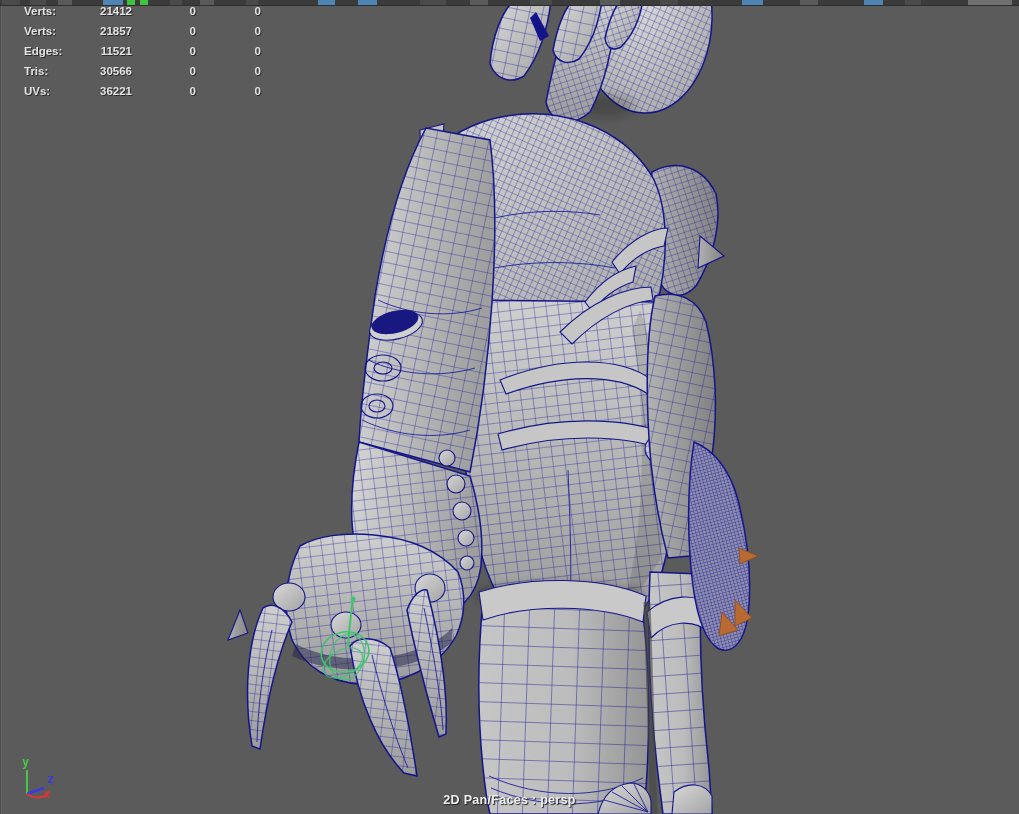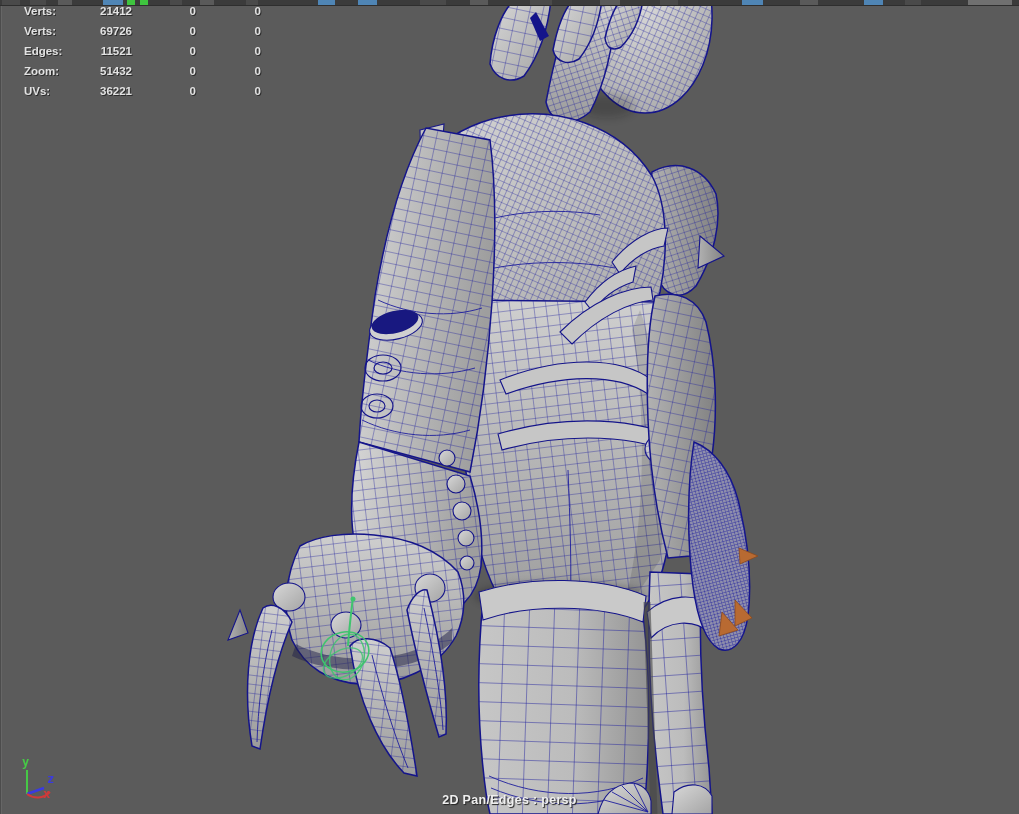--- a/index.html
+++ b/index.html
@@ -294,45 +294,45 @@
 
 <div class="hud">
   <div class="hud-row">
     <span class="hud-label">Verts:</span>
     <span class="hud-v1">21412</span>
     <span class="hud-v2">0</span>
     <span class="hud-v3">0</span>
   </div>
   <div class="hud-row">
     <span class="hud-label">Verts:</span>
-    <span class="hud-v1">69726</span>
+    <span class="hud-v1">21857</span>
     <span class="hud-v2">0</span>
     <span class="hud-v3">0</span>
   </div>
   <div class="hud-row">
     <span class="hud-label">Edges:</span>
     <span class="hud-v1">11521</span>
     <span class="hud-v2">0</span>
     <span class="hud-v3">0</span>
   </div>
   <div class="hud-row">
-    <span class="hud-label">Zoom:</span>
-    <span class="hud-v1">51432</span>
+    <span class="hud-label">Tris:</span>
+    <span class="hud-v1">30566</span>
     <span class="hud-v2">0</span>
     <span class="hud-v3">0</span>
   </div>
   <div class="hud-row">
     <span class="hud-label">UVs:</span>
     <span class="hud-v1">36221</span>
     <span class="hud-v2">0</span>
     <span class="hud-v3">0</span>
   </div>
 </div>
 
-<div class="status">2D Pan/Edges : persp</div>
+<div class="status">2D Pan/Faces : persp</div>
 
 <svg class="axis" width="60" height="55" viewBox="0 0 60 55">
   <path d="M17,39 L17,15" stroke="var(--ay,#46c846)" stroke-width="2"></path>
   <path d="M17,39 L34,33" stroke="var(--az,#3a3ae0)" stroke-width="2.4"></path>
   <path d="M17,39 C24,44 33,44 40,37" stroke="var(--ax,#d03a3a)" stroke-width="2" fill="none"></path>
   <text x="12" y="11" fill="var(--ay,#46c846)">y</text>
   <text x="37" y="28" fill="var(--az,#3a3ae0)">z</text>
   <text x="33" y="43" font-size="10" fill="var(--ax,#d03a3a)">x</text>
 </svg>
 

